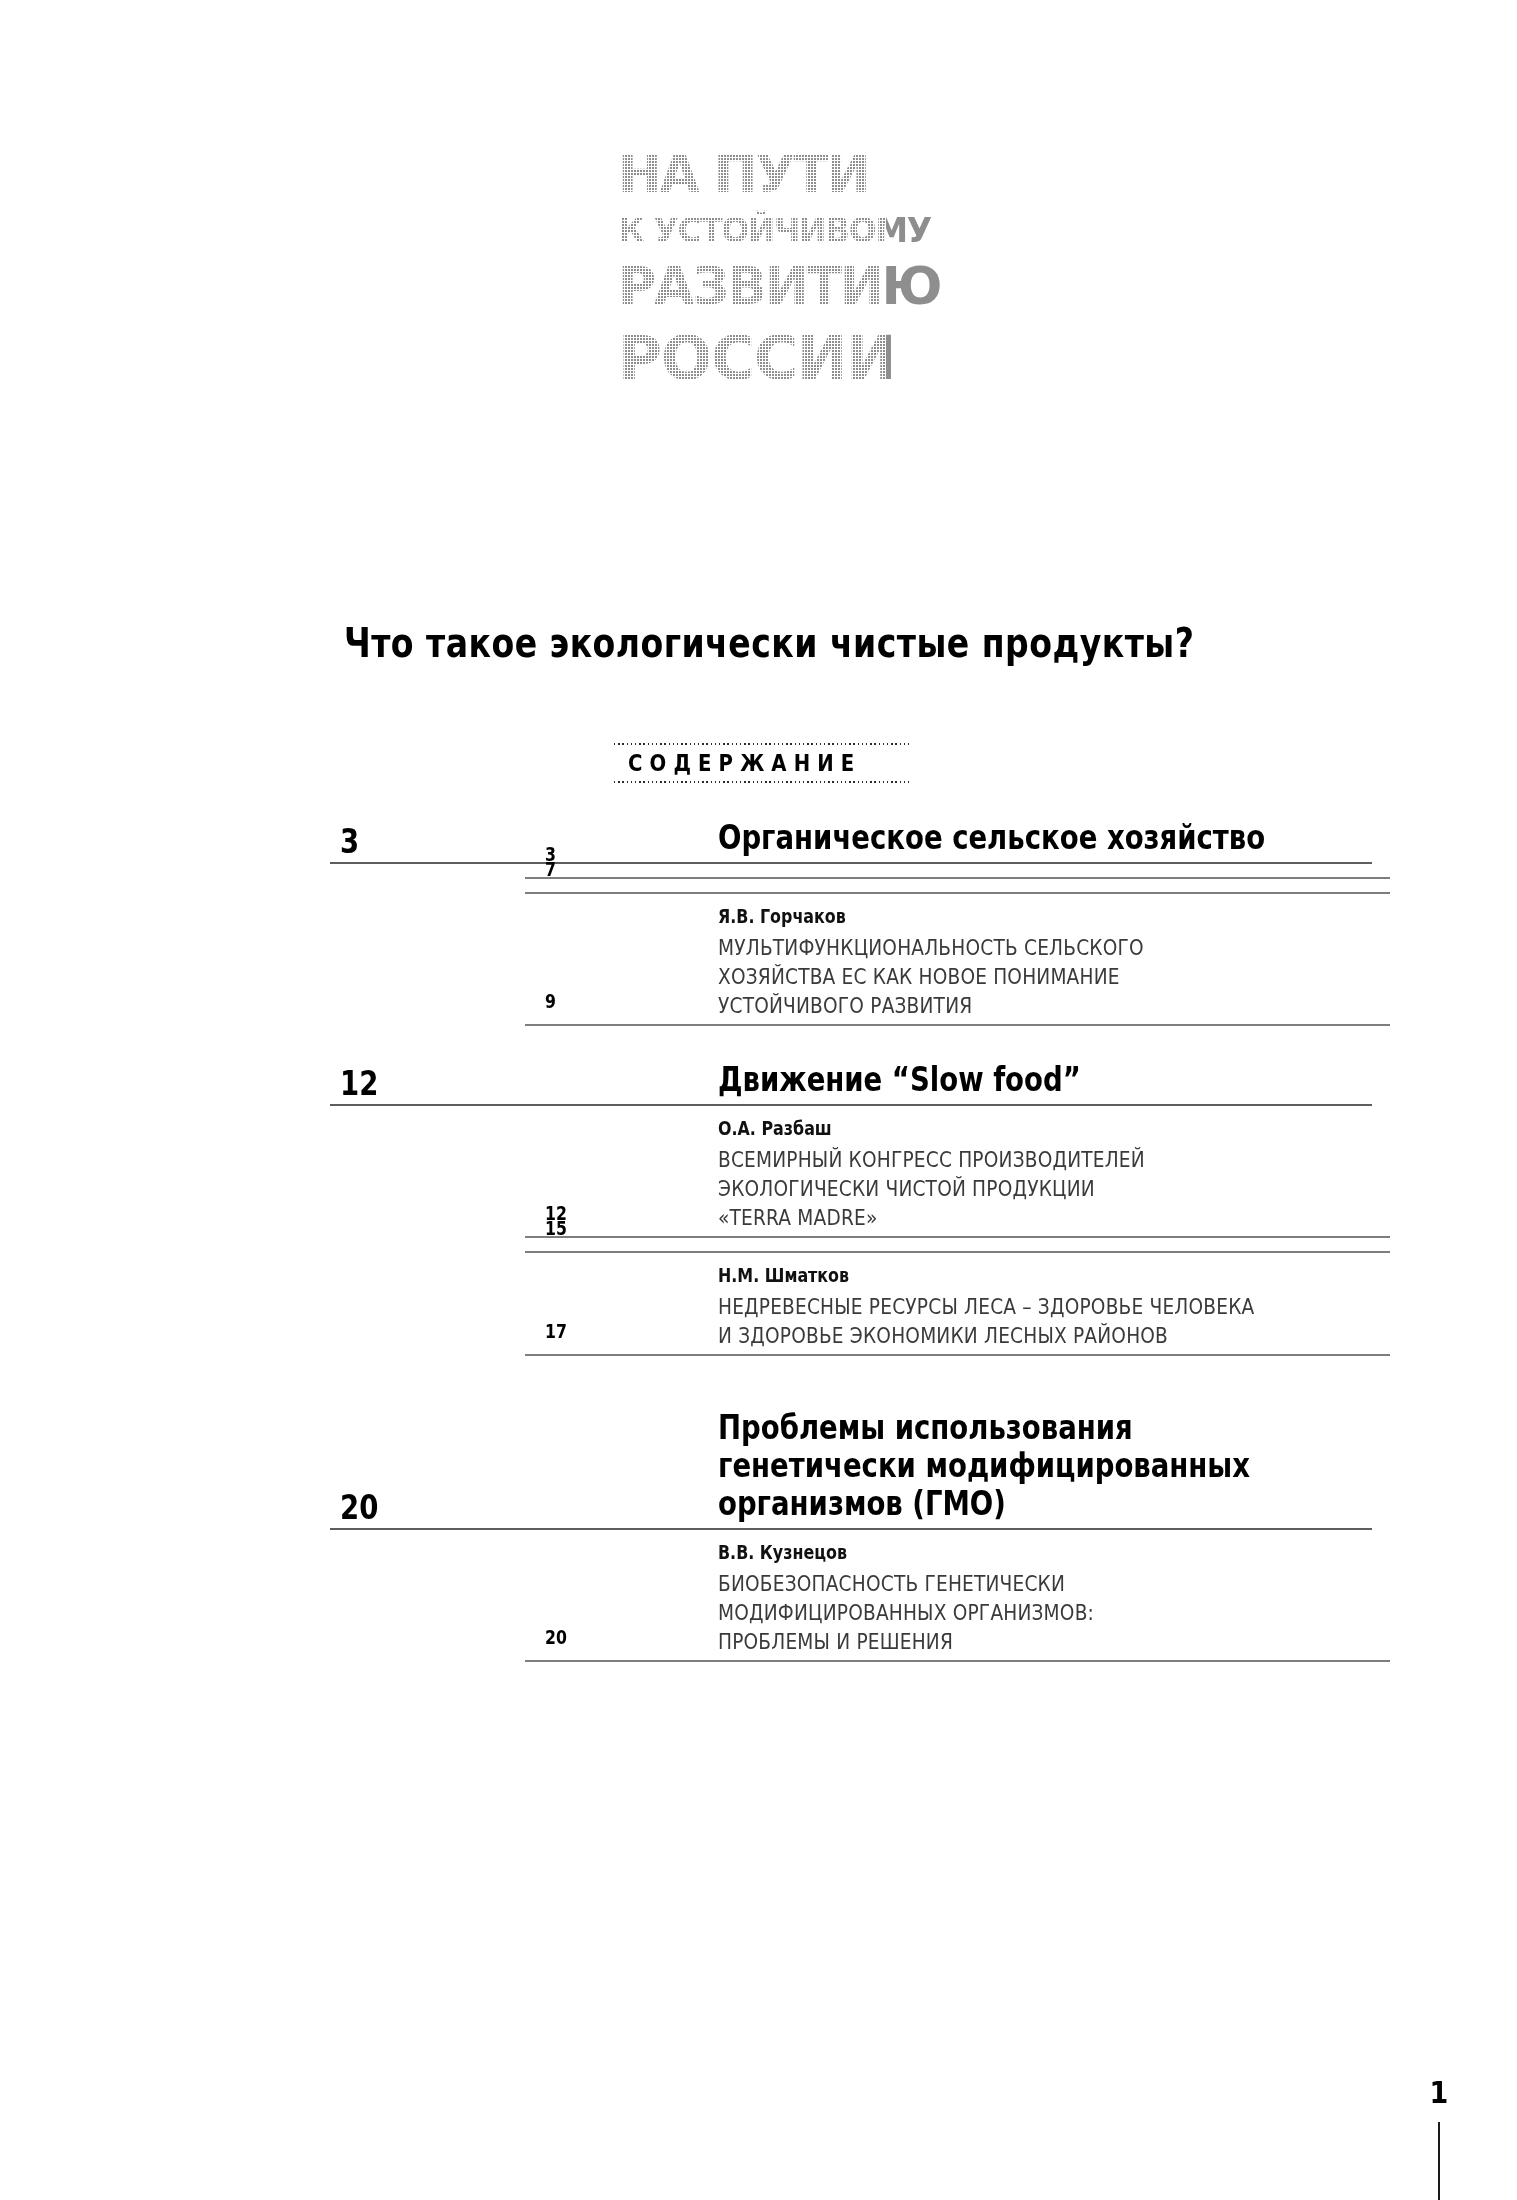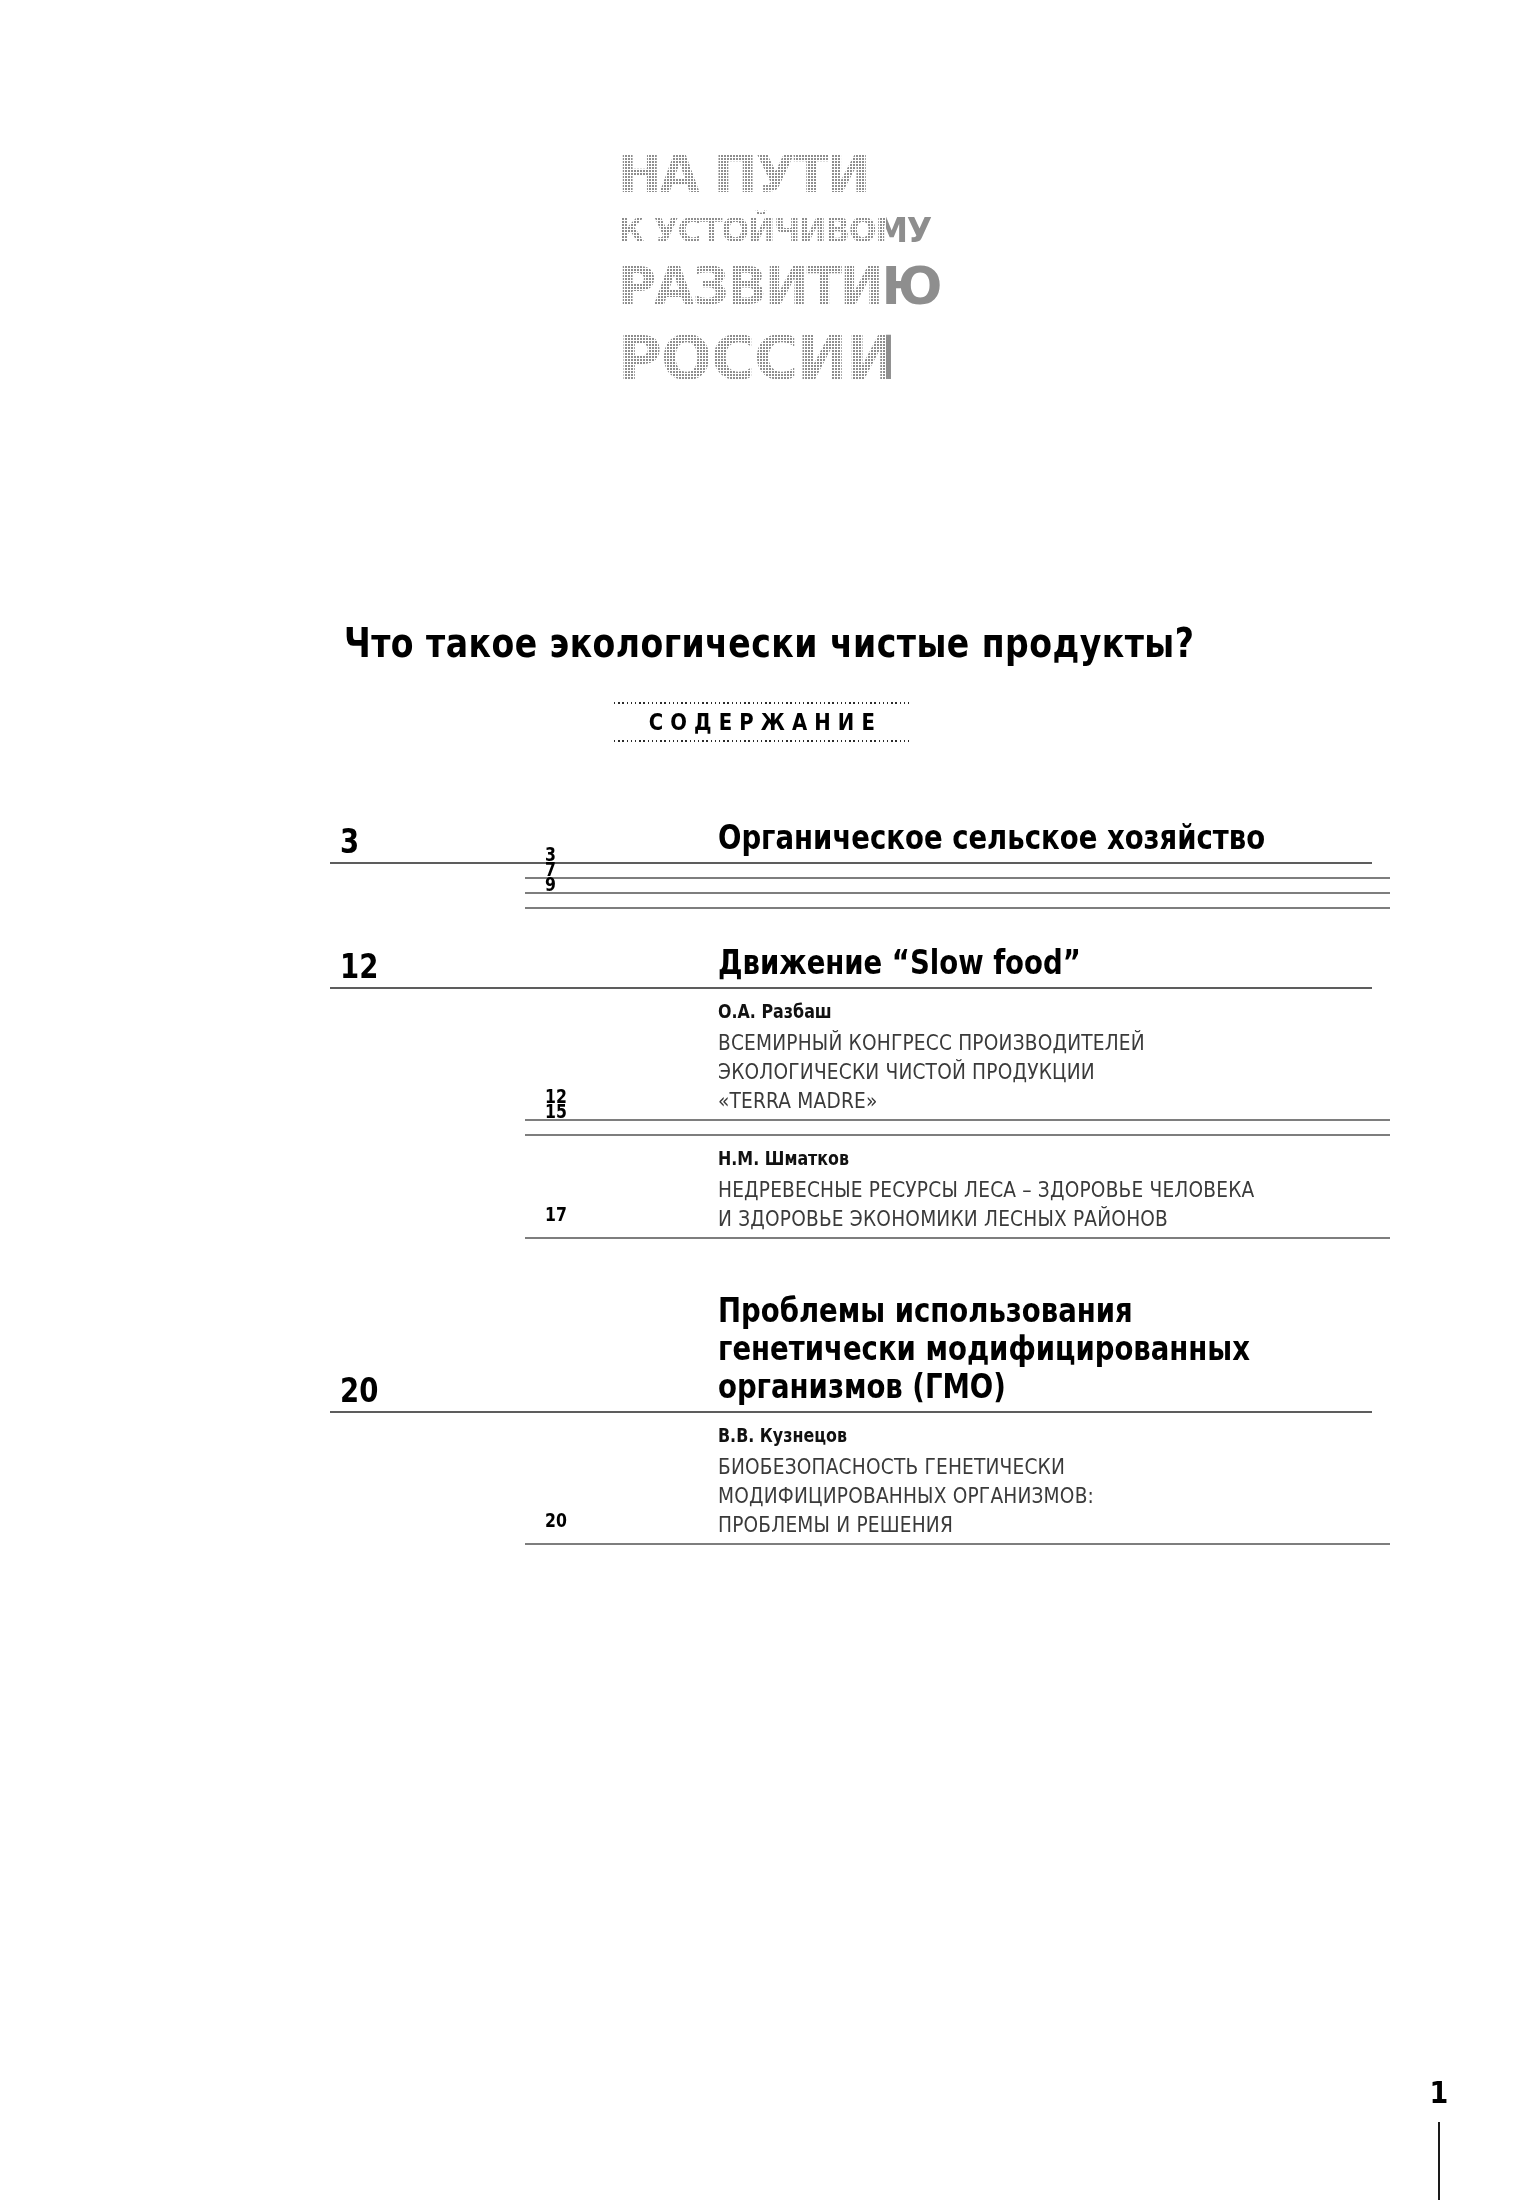--- a/index.html
+++ b/index.html
@@ -73,23 +73,22 @@
     color: #000000;
     transform: scaleX(0.92);
     transform-origin: left center;
     white-space: nowrap;
   }
 
   
   .toc-head {
     position: absolute;
     left: 614px;
-    top: 702px;
+    top: 743px;
     width: 296px;
-    text-align: center;
   }
   .toc-head .dots {
     height: 2px;
     background-image: repeating-linear-gradient(to right, #2b2b2b 0px, #2b2b2b 1.4px, rgba(0,0,0,0) 1.4px, rgba(0,0,0,0) 4.2px);
   }
   .toc-head .label {
     font-family: "DejaVu Sans Condensed", "Liberation Sans", sans-serif;
     font-weight: 700;
     font-size: 23px;
     letter-spacing: 7.5px;
@@ -259,20 +258,26 @@
       </div>
       <div class="rule-entry"></div>
 
       <div class="entry">
         <div class="entry-num">7</div>
       </div>
       <div class="rule-entry"></div>
 
       <div class="entry">
         <div class="entry-num">9</div>
+        <div class="entry-body">
+          <div class="entry-author">Я.В. Горчаков</div>
+          <div class="entry-title">МУЛЬТИФУНКЦИОНАЛЬНОСТЬ СЕЛЬСКОГО
+ХОЗЯЙСТВА ЕС КАК НОВОЕ ПОНИМАНИЕ
+УСТОЙЧИВОГО РАЗВИТИЯ</div>
+        </div>
       </div>
       <div class="rule-entry"></div>
     </div>
 
     <div class="section-gap"></div>
 
     <div class="section">
       <div class="section-head">
         <div class="section-num">12</div>
         <div class="section-title">Движение “Slow food”</div>

